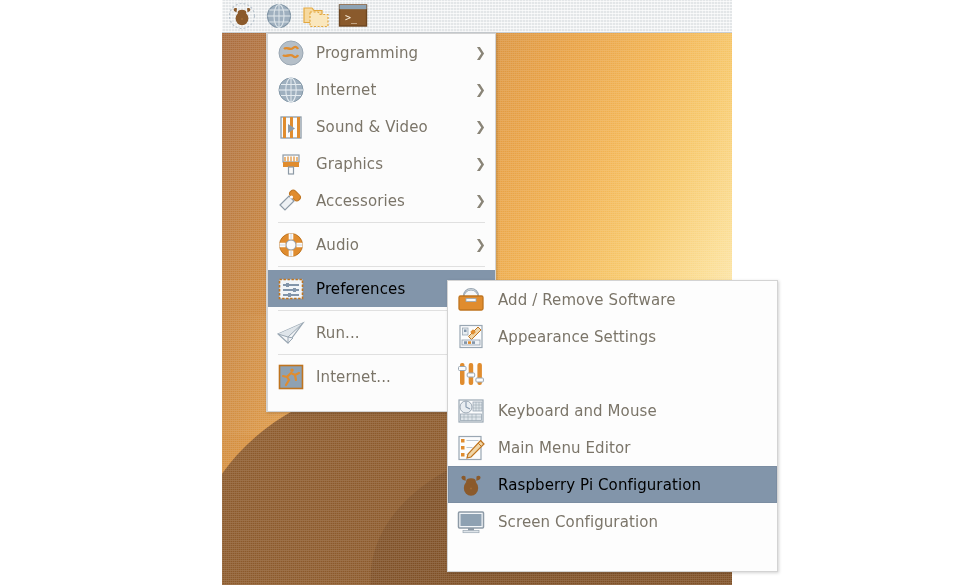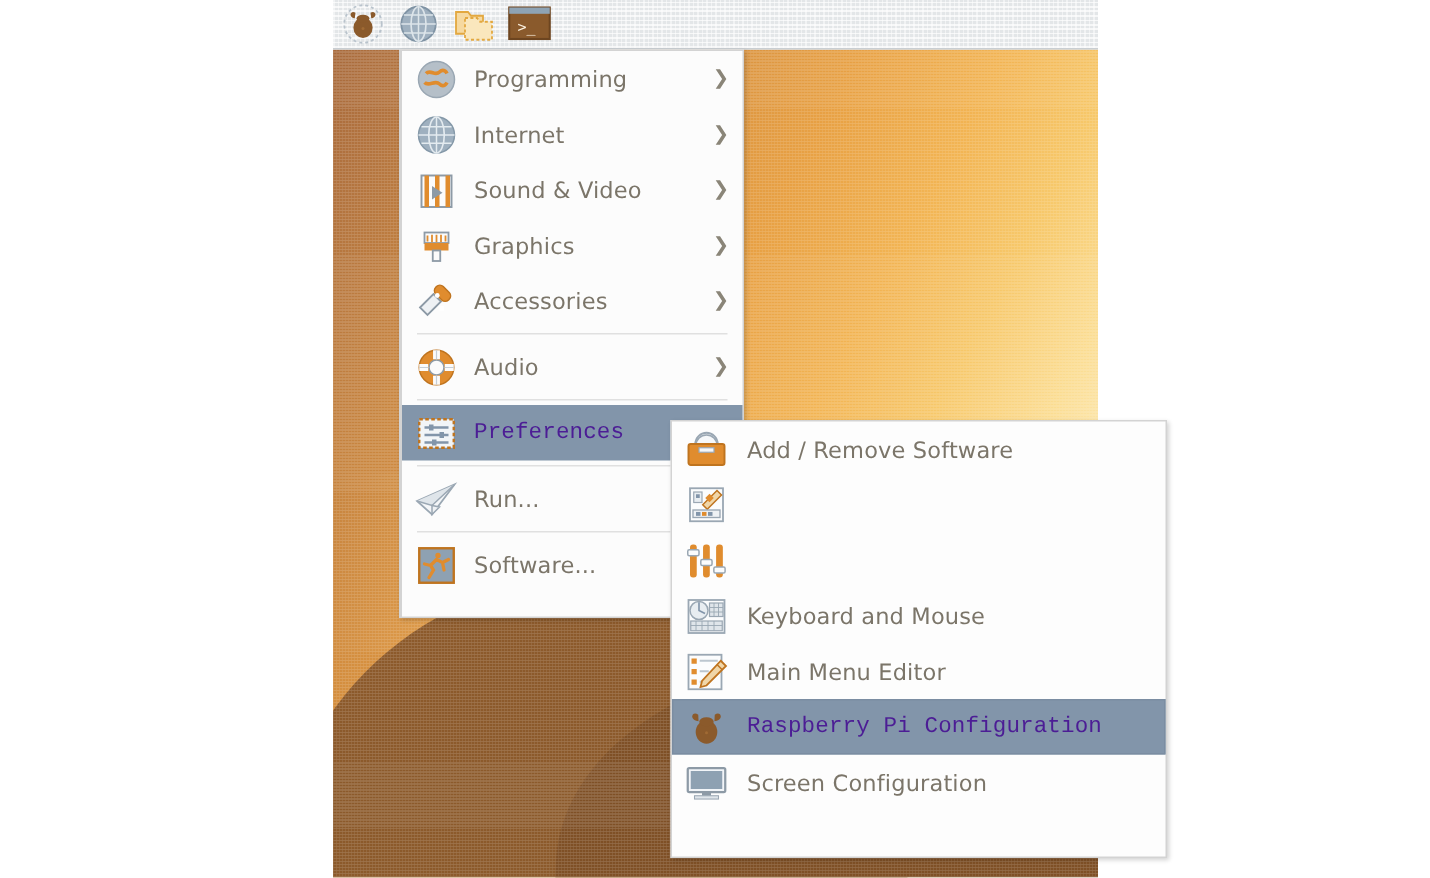--- a/index.html
+++ b/index.html
@@ -54,21 +54,21 @@
   #submenu{position:absolute;left:447px;top:280px;width:331px;height:292px;
            background:#fdfdfd;border:1px solid #d3d3d3;box-sizing:border-box;
            box-shadow:1px 1px 3px rgba(0,0,0,.18);}
 
   .mi{display:flex;align-items:center;height:37px;padding-left:8px;box-sizing:border-box;
       cursor:pointer;position:relative;}
   .mi .ic{width:30px;height:30px;flex:0 0 30px;display:flex;align-items:center;justify-content:center;margin-right:10px;}
   .mi .lb{font-size:15px;color:#7b7569;letter-spacing:.1px;white-space:nowrap;}
   .mi .arw{position:absolute;right:9px;font-size:13px;color:#8a8578;line-height:1;}
   .mi.sel{background:#8295aa;}
-  .mi.sel .lb{color:#4c1d95;font-family:Liberation Mono, monospace;}
+  .mi.sel .lb{color:#000000;}
   .mi.sel .arw{color:#eef1f4;}
   .sep{height:1px;background:#e0e0e0;margin:3px 10px;}
 
   #submenu .mi{height:37px;padding-left:7px;}
   #submenu .mi .ic{width:32px;flex:0 0 32px;margin-right:11px;}
   #submenu .mi.sel{background:#8295aa;box-shadow:inset 0 0 0 1px #7b8da2;}
 </style>
 </head>
 <body>
 
@@ -235,21 +235,21 @@
   <div class="sep"></div>
 
   <div class="mi">
     <span class="ic">
       <svg width="26" height="26" viewBox="0 0 26 26">
         <rect x="1.5" y="1.5" width="23" height="23" fill="#8ea1b2" stroke="#bf741f" stroke-width="1.6"></rect>
         <path d="M14 4.5a1.8 1.8 0 1 0 0 3.6 1.8 1.8 0 0 0 0-3.6z" fill="#e08c2e"></path>
         <path d="M13 9l-4 4 2 3-3 5M13 9l4 2 1 5M9 13l-4-1M17 11l4-2" stroke="#e08c2e" stroke-width="2.2" fill="none" stroke-linecap="round"></path>
       </svg>
     </span>
-    <span class="lb">Software...</span>
+    <span class="lb">Internet...</span>
     <span class="arw"></span>
   </div>
 </div>
 
 <div id="submenu">
 
   <div class="mi">
     <span class="ic">
       <svg width="30" height="28" viewBox="0 0 30 28">
         <circle cx="15" cy="10" r="7.5" fill="#e8edf1" stroke="#9aa7b3" stroke-width="1.2"></circle>
@@ -268,20 +268,21 @@
         <rect x="6.5" y="5" width="5.5" height="7" fill="#e8edf1" stroke="#9aa7b3" stroke-width=".8"></rect>
         <rect x="8" y="6.5" width="2.5" height="2.5" fill="#8295aa"></rect>
         <path d="M22 4l3 3-9.5 9.5-3-3z" fill="#f0d6a8" stroke="#bf741f" stroke-width="1"></path>
         <rect x="15" y="7" width="4" height="4" fill="#e08c2e" transform="rotate(45 17 9)"></rect>
         <rect x="6" y="17" width="18" height="5" fill="#eef1f4" stroke="#9aa7b3" stroke-width=".9"></rect>
         <rect x="8" y="18.3" width="3" height="2.6" fill="#8295aa"></rect>
         <rect x="12" y="18.3" width="3" height="2.6" fill="#e08c2e"></rect>
         <rect x="16" y="18.3" width="3" height="2.6" fill="#8295aa"></rect>
       </svg>
     </span>
+    <span class="lb">Appearance Settings</span>
   </div>
 
   <div class="mi">
     <span class="ic">
       <svg width="30" height="28" viewBox="0 0 30 28">
         <rect x="4" y="3" width="4.5" height="22" rx="2" fill="#e08c2e"></rect>
         <rect x="12.7" y="3" width="4.5" height="22" rx="2" fill="#e08c2e"></rect>
         <rect x="21.4" y="3" width="4.5" height="22" rx="2" fill="#e08c2e"></rect>
         <rect x="2.5" y="6.5" width="7.5" height="4" rx="1" fill="#fbfcfd" stroke="#9aa7b3" stroke-width="1"></rect>
         <rect x="11.2" y="13" width="7.5" height="4" rx="1" fill="#fbfcfd" stroke="#9aa7b3" stroke-width="1"></rect>

